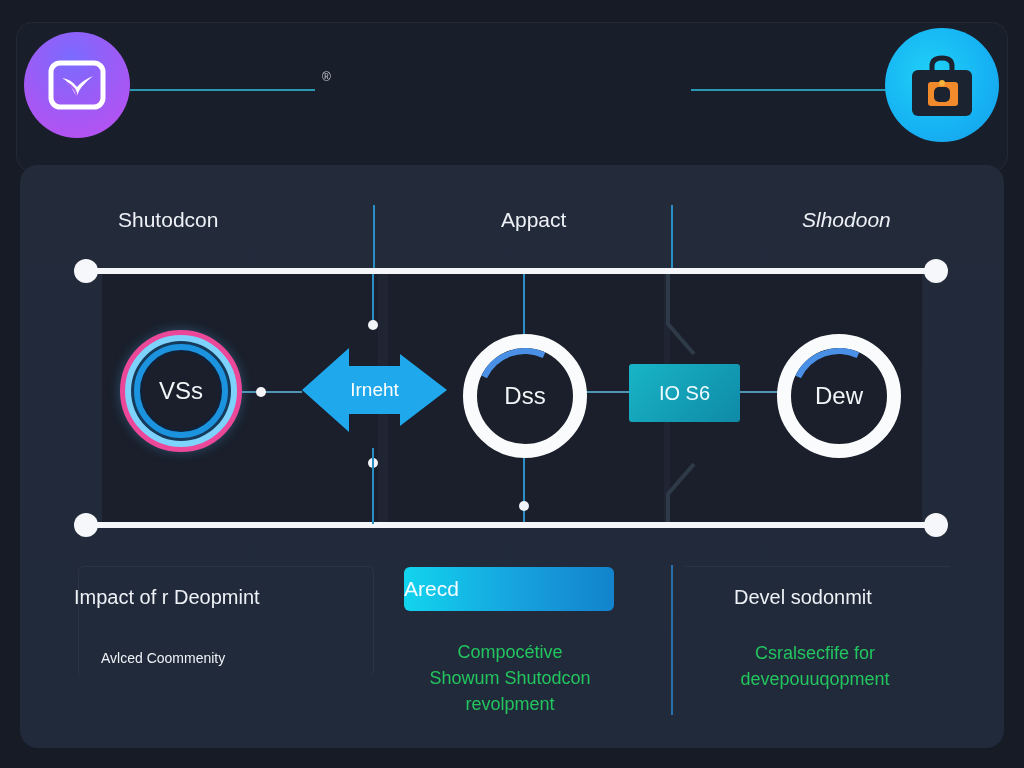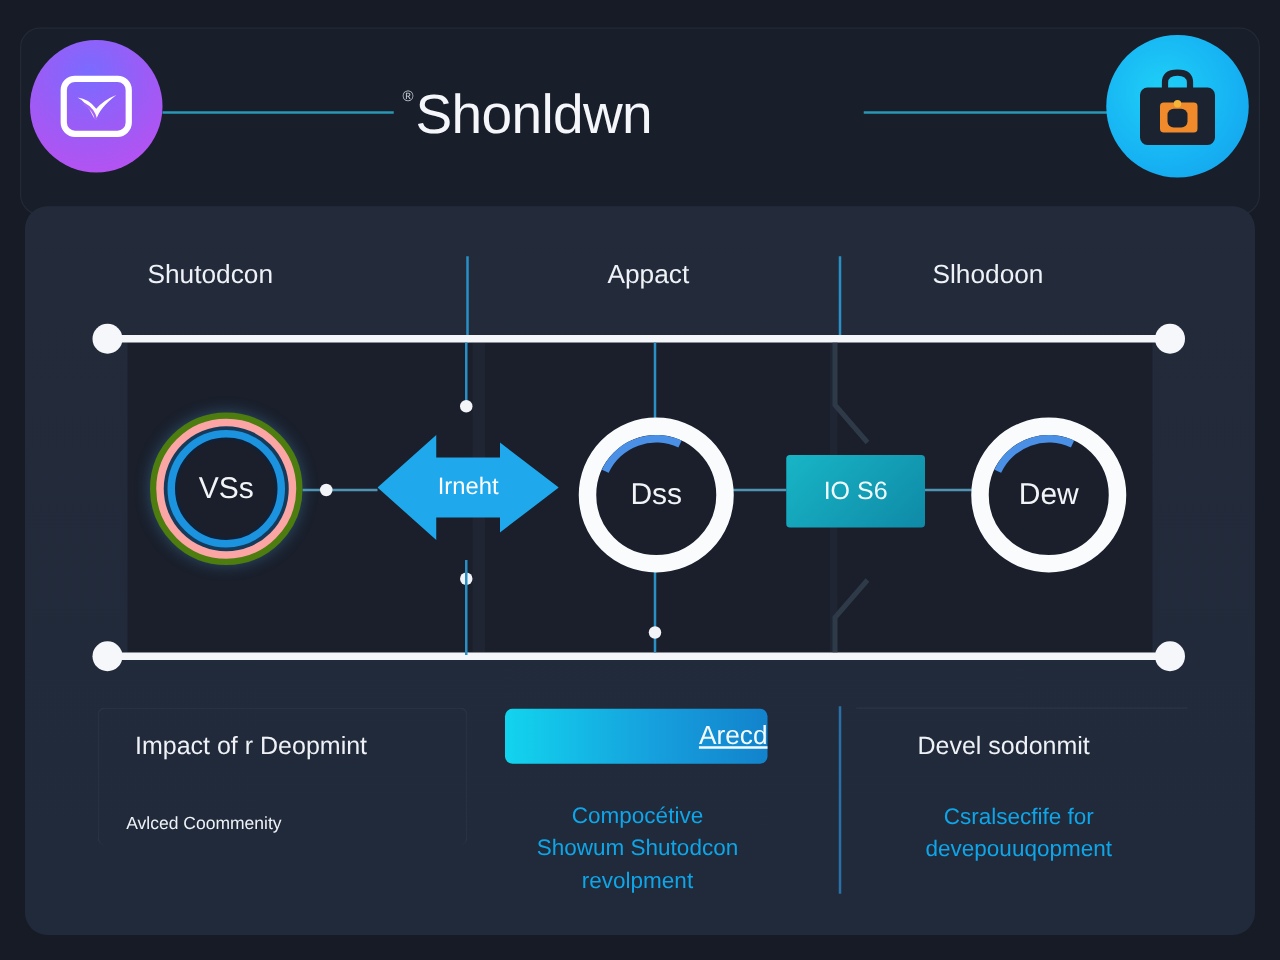--- a/index.html
+++ b/index.html
@@ -58,22 +58,22 @@
   }
   .small-dot { position: absolute; width: 10px; height: 10px; border-radius: 50%; background: #f2f4f7; }
   .h-connector { position: absolute; height: 2px; background: #4f94b4; }
 
   .node-ring {
     position: absolute; border-radius: 50%; display: flex; align-items: center; justify-content: center;
     font-size: 24px; color: #f2f4f7;
   }
   .node-vss {
     left: 120px; top: 330px; width: 122px; height: 122px;
-    background: #fca5a5;
-    border: 5px solid #4d7c0f;
+    background: #7dd3fc;
+    border: 5px solid #ec4899;
     box-shadow: 0 0 12px rgba(80,170,230,0.35);
   }
   .node-vss .inner {
     width: 94px; height: 94px; border-radius: 50%;
     border: 6px solid #1c93df;
     background: #1a1f2b;
     display: flex; align-items: center; justify-content: center;
     box-shadow: inset 0 0 0 2px #10223a, 0 0 0 3px #163a5a;
   }
   .node-white {
@@ -101,67 +101,66 @@
     background: linear-gradient(135deg, #18b5c7 0%, #0f8aa6 100%);
     border-radius: 3px;
     display: flex; align-items: center; justify-content: center;
     font-size: 20px; color: #f0fbff;
   }
 
   .bottom-box {
     position: absolute; border: 1px solid #2b3444; border-radius: 6px;
   }
   .bottom-text { position: absolute; font-size: 20px; color: #eef1f6; white-space: nowrap; }
-  .bottom-text-c { position: absolute; font-size: 18px; color: #0ea5e9; text-align: center; line-height: 26px; }
+  .bottom-text-c { position: absolute; font-size: 18px; color: #22c55e; text-align: center; line-height: 26px; }
 
   .pill {
     position: absolute; left: 404px; top: 567px; width: 210px; height: 44px;
     background: linear-gradient(90deg, #12d4ee 0%, #169ddc 60%, #1283cc 100%);
     border-radius: 6px;
-    display: flex; align-items: center; justify-content: flex-end;
-    font-size: 21px; color: #f4fbff; text-decoration: underline;
+    display: flex; align-items: center; justify-content: flex-start;
+    font-size: 21px; color: #f4fbff;
   }
 </style>
 </head>
 <body>
 
 <div class="header-frame"></div>
 
 <div class="header-icon left">
   <svg width="60" height="52" viewBox="0 0 60 52">
     <rect x="4" y="4" width="52" height="44" rx="9" fill="none" stroke="#ffffff" stroke-width="5"></rect>
     <path d="M15 19 Q22 22 28 35 L30 37 Q32 28 46 17 Q36 21 30 28 Q24 20 15 19 Z" fill="#ffffff"></path>
     <path d="M30 37 Q28 28 20 24" fill="none" stroke="#a864f4" stroke-width="2"></path>
   </svg>
 </div>
 
 <div class="header-line" style="left:130px; width:185px;"></div>
 
 <div class="title">
   <span class="sup">®</span>
-  <span>Shonldwn</span>
 </div>
 
 <div class="header-line" style="left:691px; width:196px;"></div>
 
 <div class="header-icon right">
   <svg width="64" height="66" viewBox="0 0 64 66">
     <path d="M22 20 V14 Q22 6 32 6 Q42 6 42 14 V20" fill="none" stroke="#1c2330" stroke-width="5"></path>
     <rect x="2" y="18" width="60" height="46" rx="6" fill="#1c2330"></rect>
     <rect x="18" y="30" width="30" height="24" rx="3" fill="#f08a2a"></rect>
     <rect x="24" y="35" width="16" height="15" rx="5" fill="#1c2330"></rect>
     <circle cx="32" cy="31" r="3" fill="#f4b53a"></circle>
   </svg>
 </div>
 
 <div class="panel"></div>
 
 <div class="col-label" style="left:118px;">Shutodcon</div>
-<div class="col-label" style="left:486px;">Appact</div>
-<div class="col-label" style="left:746px;">Slhodoon</div>
+<div class="col-label" style="left:501px;">Appact</div>
+<div class="col-label" style="left:802px;font-style:italic;">Slhodoon</div>
 
 <div class="vdivider" style="left:373px; top:205px; height:320px;"></div>
 <div class="vdivider" style="left:671px; top:205px; height:65px;"></div>
 
 <div class="dark-region" style="left:102px; top:274px; width:820px; height:248px;"></div>
 <div class="dark-region" style="left:378px; top:274px; width:10px; height:248px; background:#1f2533;"></div>
 <div class="dark-region" style="left:664px; top:274px; width:6px; height:248px; background:#1f2533;"></div>
 
 <div class="rail" style="left:86px; top:268px; width:850px;"></div>
 <div class="rail-dot" style="left:74px; top:259px;"></div>
@@ -210,21 +209,21 @@
 <div class="ios-box">
   <span>IO S6</span>
 </div>
 
 <div class="node-white node-ring" style="left:777px; top:334px;">
   <div class="arc" style="left:0; top:0; width:96px; height:96px;"></div>
   <span>Dew</span>
 </div>
 
 <div class="bottom-box" style="left:78px; top:566px; width:296px; height:110px; border-bottom:none;"></div>
-<div class="bottom-text" style="left:108px; top:586px;">Impact of r Deopmint</div>
+<div class="bottom-text" style="left:74px; top:586px;">Impact of r Deopmint</div>
 <div class="bottom-text" style="left:101px; top:650px; font-size:14px;">Avlced Coommenity</div>
 
 <div class="pill">
   <span>Arecd</span>
 </div>
 <div class="bottom-text-c" style="left:400px; top:639px; width:220px;">Compocétive</div>
 <div class="bottom-text-c" style="left:400px; top:665px; width:220px;">Showum Shutodcon</div>
 <div class="bottom-text-c" style="left:400px; top:691px; width:220px;">revolpment</div>
 
 <div class="vdivider" style="left:671px; top:565px; height:150px; background:#2a6fa8;"></div>

